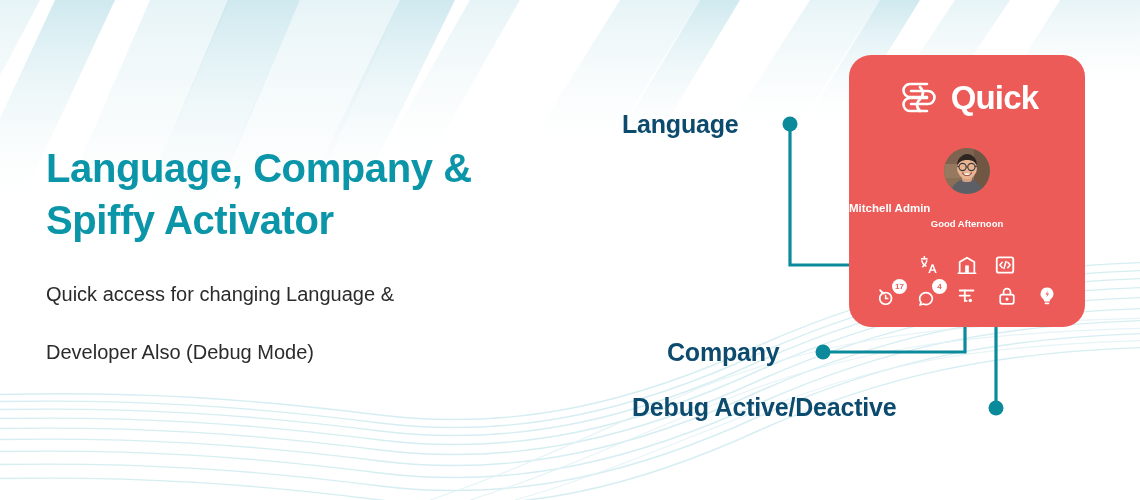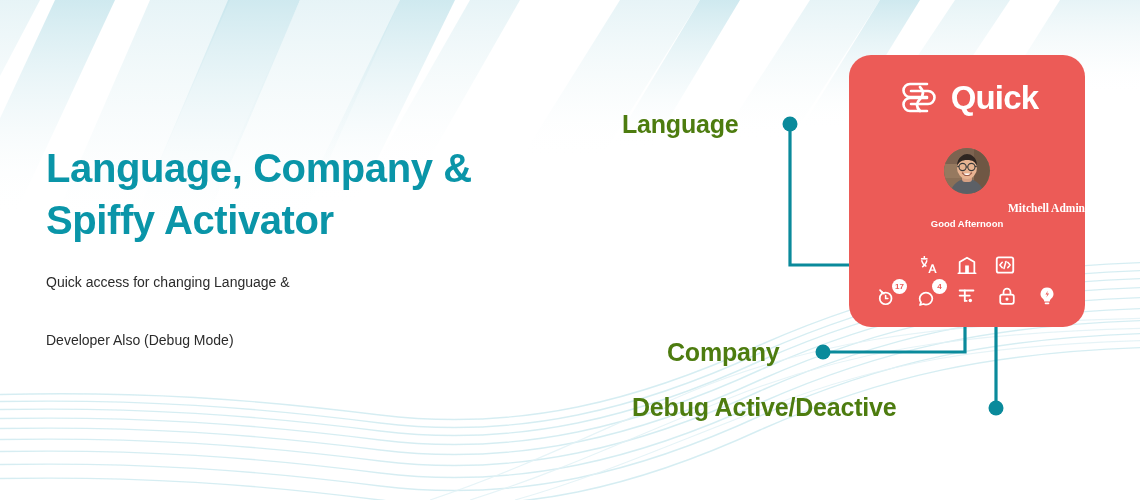--- a/index.html
+++ b/index.html
@@ -15,30 +15,30 @@
   
   .bg-layer { position:absolute; inset:0; pointer-events:none; }
 
   
   .left-copy { position:absolute; left:46px; top:142px; width:520px; }
   .headline {
     font-size:40px; line-height:52px; font-weight:700;
     color:#0A95A8; letter-spacing:-0.4px;
   }
   .subcopy {
-    margin-top:22px;
-    font-size:14px; line-height:29px; font-weight:400;
+    margin-top:34px;
+    font-size:20px; line-height:29px; font-weight:400;
     color:#2b2b2b;
     max-width:445px;
   }
 
   
   .callout {
     position:absolute;
-    font-size:25px; font-weight:700; color:#4d7c0f;
+    font-size:25px; font-weight:700; color:#0c4a6e;
     white-space:nowrap; letter-spacing:-0.2px;
   }
   #callout-language { left:622px; top:110px; }
   #callout-company  { left:667px; top:338px; }
   #callout-debug    { left:632px; top:393px; }
 
   
   .card {
     position:absolute;
     left:849px; top:55px;
@@ -53,22 +53,22 @@
   .logo-word {
     color:#ffffff; font-size:33px; font-weight:700; letter-spacing:-0.8px;
   }
   .avatar {
     position:absolute; left:50%; top:93px; transform:translateX(-50%);
     width:46px; height:46px; border-radius:50%;
     overflow:hidden;
     background:#7b6a5a;
   }
   .user-name {
-    position:absolute; left:0; right:0; top:147px; text-align:right;
-    color:#ffffff; font-size:11.5px; font-weight:700;font-family:Liberation Serif, serif;
+    position:absolute; left:0; right:0; top:147px; text-align:left;
+    color:#ffffff; font-size:11.5px; font-weight:700;
   }
   .user-greeting {
     position:absolute; left:0; right:0; top:163px; text-align:center;
     color:#ffffff; font-size:9.5px; font-weight:700;
   }
   .icon-row {
     position:absolute; left:0; right:0;
     display:flex; align-items:center; justify-content:center;
   }
   #icon-row-top    { top:199px; gap:16px; }

